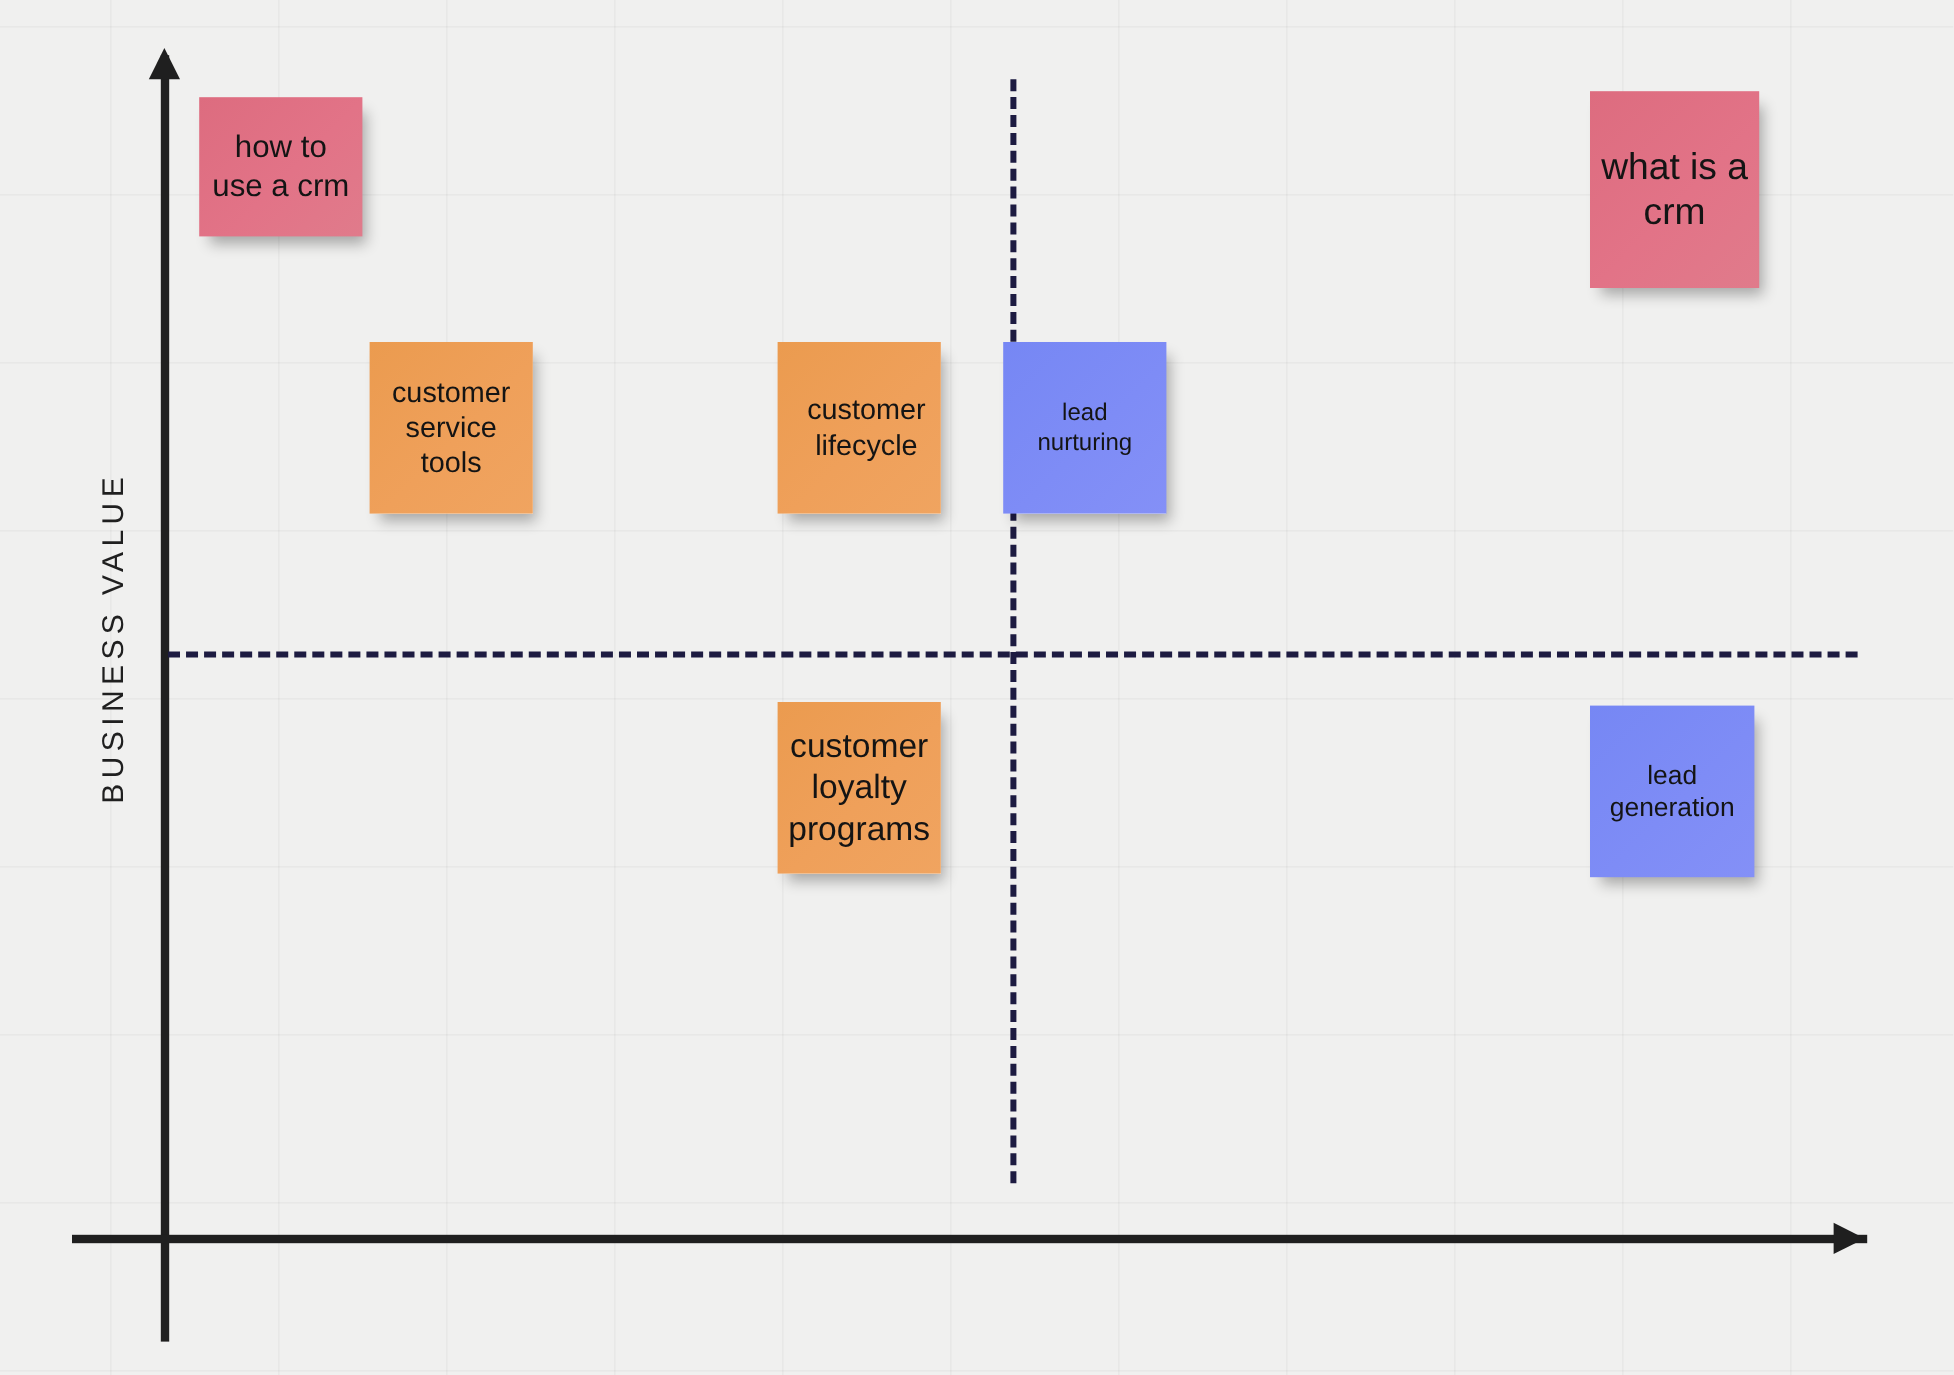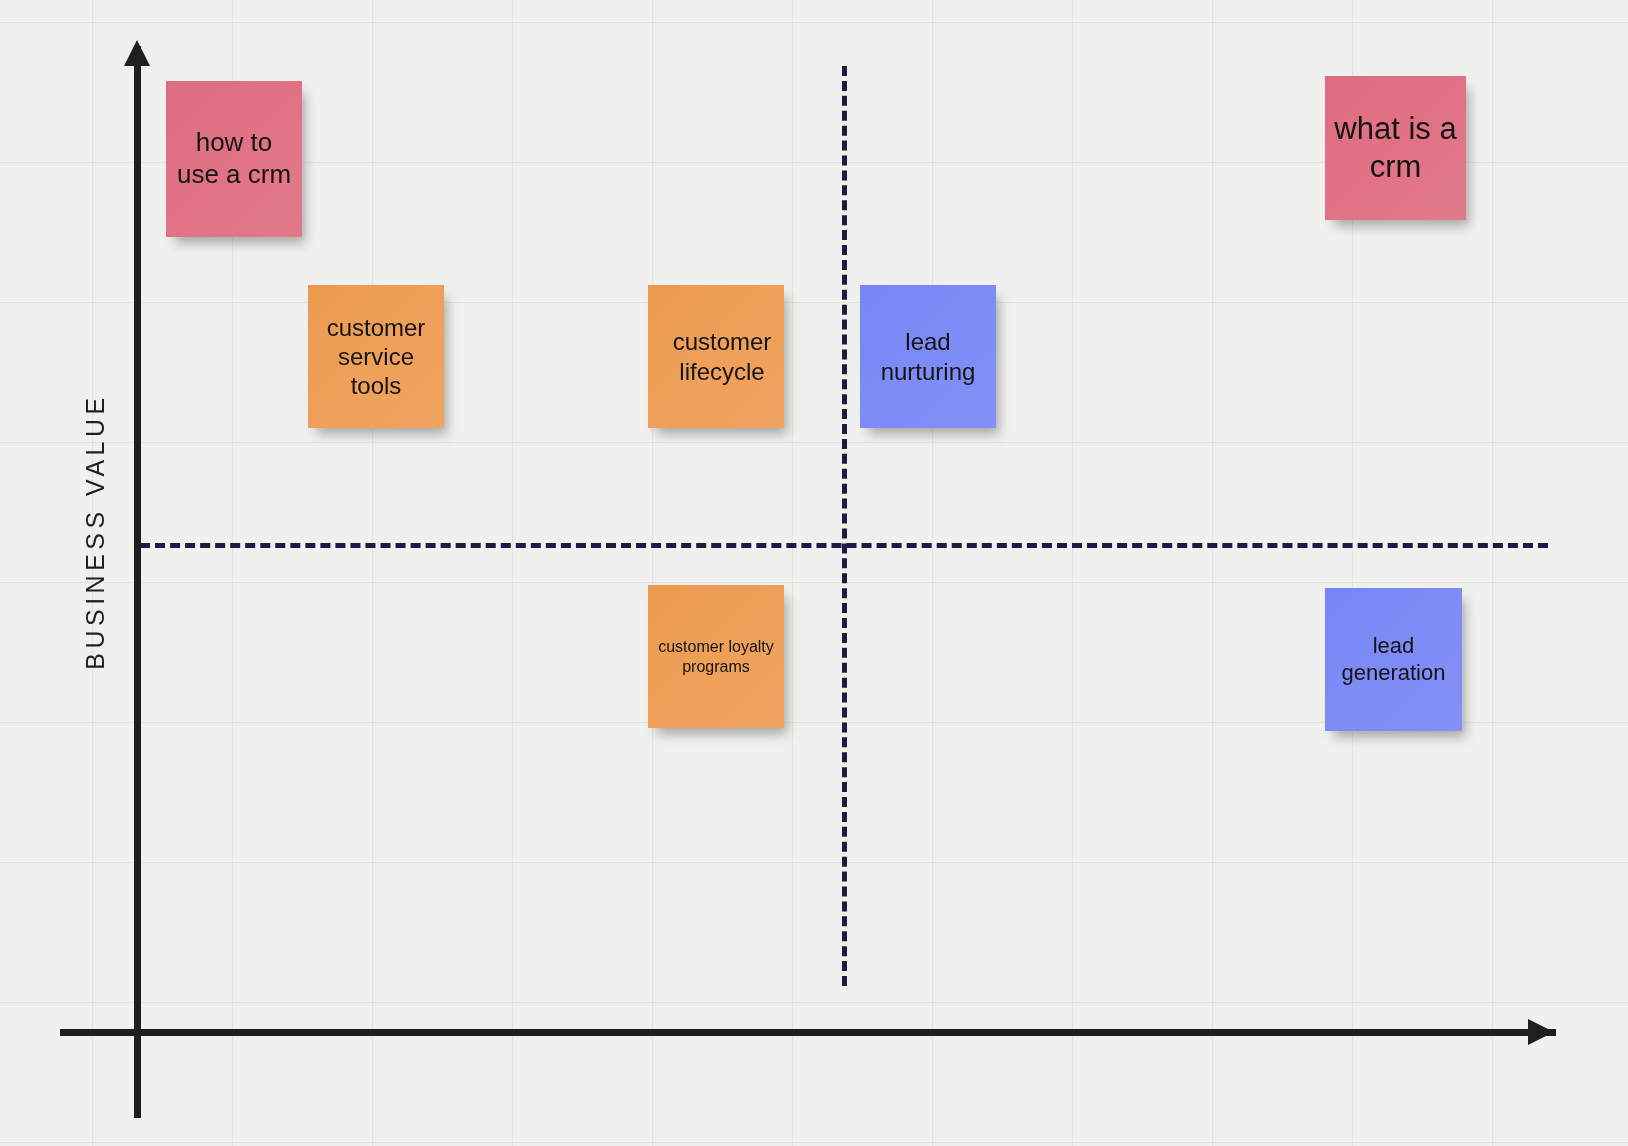--- a/index.html
+++ b/index.html
@@ -133,36 +133,36 @@
 
   <div class="axis-line" id="x-axis-line"></div>
   <div class="arrowhead" id="x-axis-arrow"></div>
 
   <div class="divider" id="divider-horizontal"></div>
   <div class="divider" id="divider-vertical"></div>
 
   <div class="axis-title" id="y-axis-title">BUSINESS  VALUE</div>
 
   <div id="notes-layer">
-      <div class="note note-pink" style="left: 166px; top: 81px; width: 136px; height: 156px; font-size: 26px;">
+      <div class="note note-pink" style="left: 166px; top: 81px; width: 136px; height: 116px; font-size: 26px;">
         <span class="note-text">how to use a crm</span>
       </div>
-      <div class="note note-pink" style="left: 1325px; top: 76px; width: 141px; height: 144px; font-size: 31px;">
+      <div class="note note-pink" style="left: 1325px; top: 76px; width: 141px; height: 164px; font-size: 31px;">
         <span class="note-text">what is a crm</span>
       </div>
       <div class="note note-orange" style="left: 308px; top: 285px; width: 136px; height: 143px; font-size: 24px;">
         <span class="note-text">customer service tools</span>
       </div>
       <div class="note note-orange" style="left: 648px; top: 285px; width: 136px; height: 143px; font-size: 24px; padding-left: 20px;">
         <span class="note-text">customer lifecycle</span>
       </div>
-      <div class="note note-blue" style="left: 836px; top: 285px; width: 136px; height: 143px; font-size: 24px; margin-left: 24px;">
+      <div class="note note-blue" style="left: 836px; top: 285px; width: 136px; height: 143px; font-size: 20px;">
         <span class="note-text">lead nurturing</span>
       </div>
-      <div class="note note-orange" style="left: 648px; top: 585px; width: 136px; height: 143px; font-size: 16px;">
+      <div class="note note-orange" style="left: 648px; top: 585px; width: 136px; height: 143px; font-size: 28px;">
         <span class="note-text">customer loyalty programs</span>
       </div>
       <div class="note note-blue" style="left: 1325px; top: 588px; width: 137px; height: 143px; font-size: 22px;">
         <span class="note-text">lead generation</span>
       </div>
     </div>
 
 </div>
 
 </body></html>

